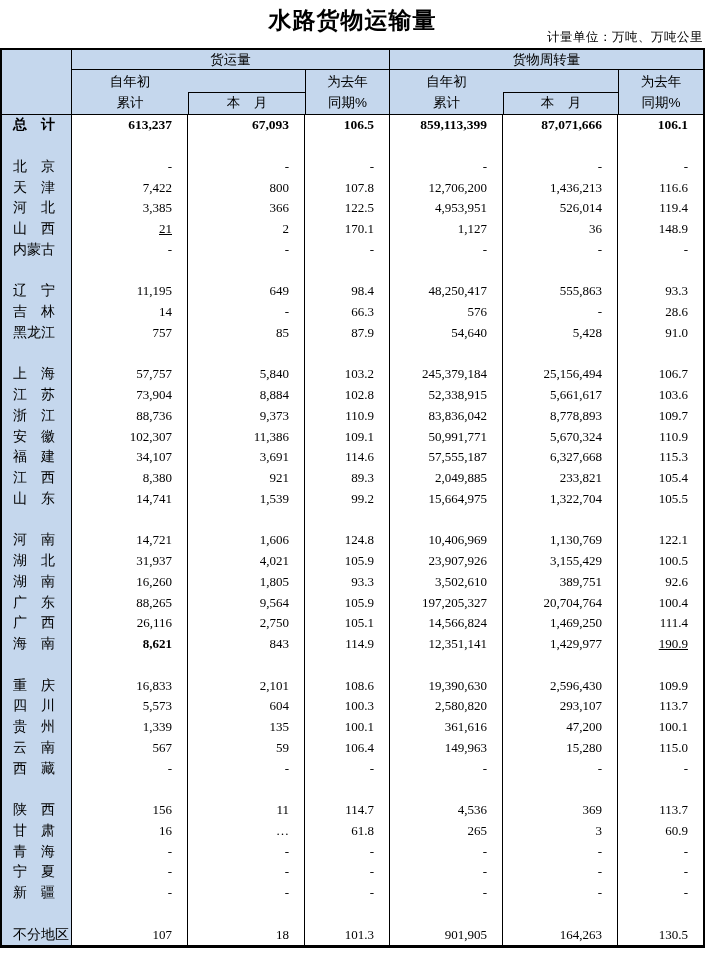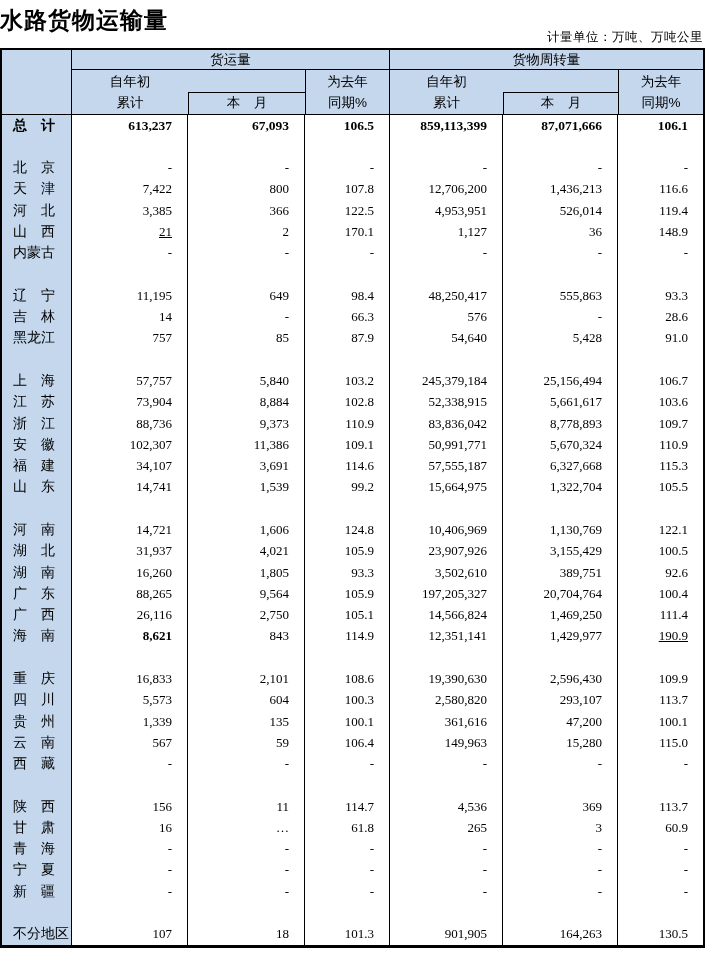--- a/index.html
+++ b/index.html
@@ -7,21 +7,21 @@
     --border-col:#000000;
   }
   *{margin:0;padding:0;box-sizing:border-box;}
   html,body{background:#ffffff;}
   body{
     width:705px;height:953px;position:relative;overflow:hidden;
     font-family:"Liberation Sans","DejaVu Sans",sans-serif;color:#000;
   }
   .page-title{
     position:absolute;top:5px;left:0;width:705px;
-    text-align:left;font-size:23px;font-weight:700;letter-spacing:1px;
+    text-align:center;font-size:23px;font-weight:700;letter-spacing:1px;
   }
   .unit-note{
     position:absolute;top:29px;right:2px;
     font-size:12.5px;letter-spacing:0.5px;
   }
   .stat-table{
     position:absolute;top:48px;left:0;width:705px;height:900px;
     border:2px solid var(--border-col);border-bottom-width:3px;
     display:flex;flex-direction:column;
   }
@@ -262,20 +262,29 @@
       <div class="trow">
         <div class="label-cell">福　建</div>
         <div class="num-cell" style="width: 116px; flex: 0 0 116px;">34,107</div>
         <div class="num-cell" style="width: 117px; flex: 0 0 117px;">3,691</div>
         <div class="num-cell" style="width: 85px; flex: 0 0 85px;">114.6</div>
         <div class="num-cell" style="width: 113px; flex: 0 0 113px;">57,555,187</div>
         <div class="num-cell" style="width: 115px; flex: 0 0 115px;">6,327,668</div>
         <div class="num-cell last" style="width: 85px; flex: 0 0 85px;">115.3</div>
       </div>
       <div class="trow">
+        <div class="label-cell">江　西</div>
+        <div class="num-cell" style="width: 116px; flex: 0 0 116px;">8,380</div>
+        <div class="num-cell" style="width: 117px; flex: 0 0 117px;">921</div>
+        <div class="num-cell" style="width: 85px; flex: 0 0 85px;">89.3</div>
+        <div class="num-cell" style="width: 113px; flex: 0 0 113px;">2,049,885</div>
+        <div class="num-cell" style="width: 115px; flex: 0 0 115px;">233,821</div>
+        <div class="num-cell last" style="width: 85px; flex: 0 0 85px;">105.4</div>
+      </div>
+      <div class="trow">
         <div class="label-cell">山　东</div>
         <div class="num-cell" style="width: 116px; flex: 0 0 116px;">14,741</div>
         <div class="num-cell" style="width: 117px; flex: 0 0 117px;">1,539</div>
         <div class="num-cell" style="width: 85px; flex: 0 0 85px;">99.2</div>
         <div class="num-cell" style="width: 113px; flex: 0 0 113px;">15,664,975</div>
         <div class="num-cell" style="width: 115px; flex: 0 0 115px;">1,322,704</div>
         <div class="num-cell last" style="width: 85px; flex: 0 0 85px;">105.5</div>
       </div>
       <div class="trow gap">
         <div class="label-cell"></div>

